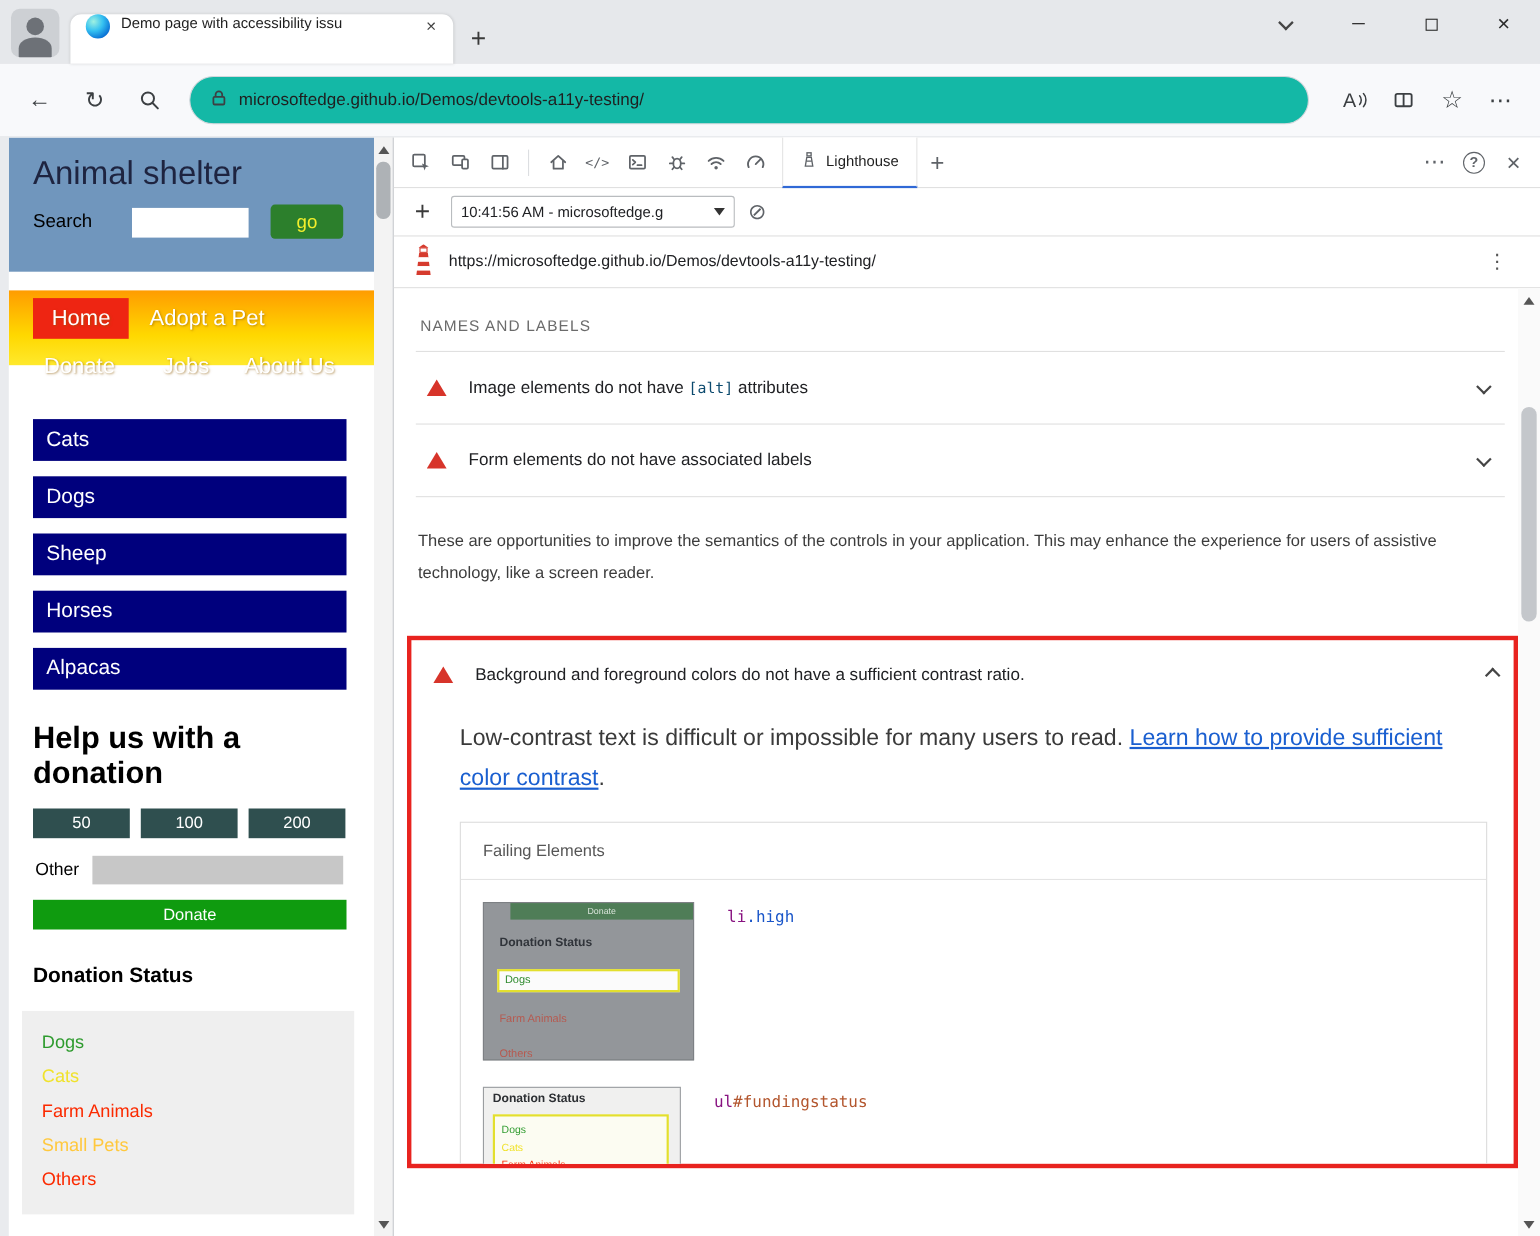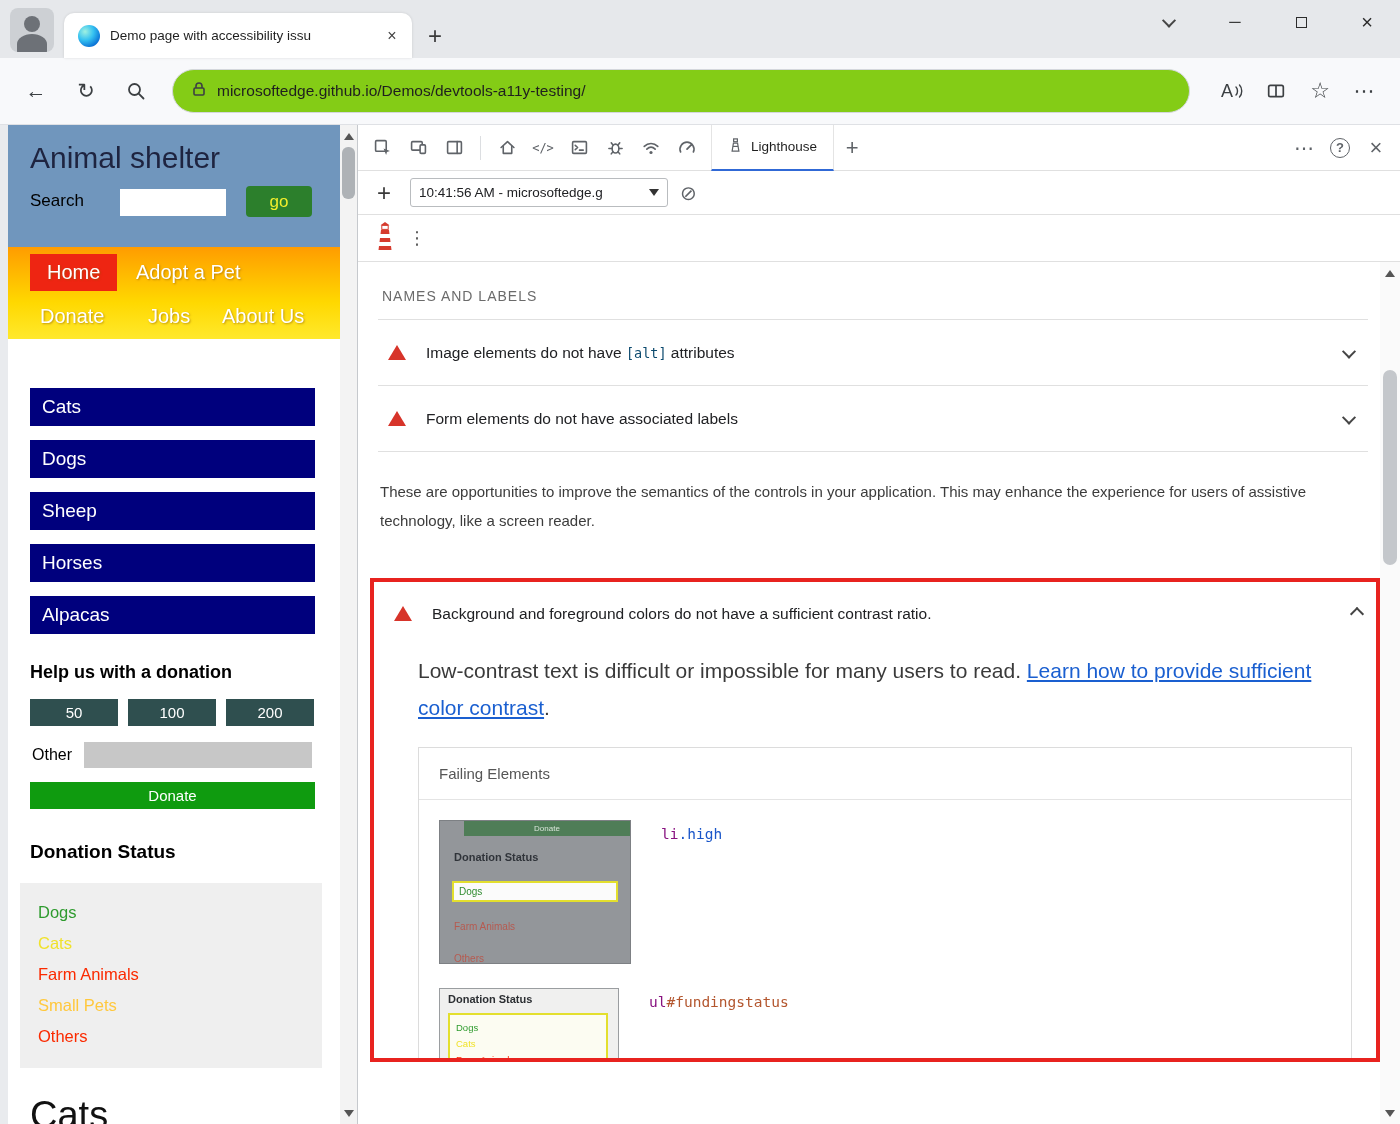--- a/index.html
+++ b/index.html
@@ -5,61 +5,61 @@
   *{box-sizing:border-box;margin:0;padding:0;}
   html,body{width:1400px;height:1124px;overflow:hidden;}
   body{font-family:"Liberation Sans",sans-serif;background:#e9ebee;color:#202124;}
   .window{width:1400px;height:1124px;display:flex;flex-direction:column;}
 
   
   .tabstrip{height:58px;background:#e6e8eb;position:relative;display:flex;align-items:flex-end;flex:0 0 auto;}
   .avatar{position:absolute;left:10px;top:8px;width:44px;height:44px;border-radius:8px;background:#cdd0d4;overflow:hidden;}
   .avatar .head{position:absolute;left:14px;top:8px;width:16px;height:16px;border-radius:50%;background:#6d7177;}
   .avatar .body{position:absolute;left:7px;top:26px;width:30px;height:20px;border-radius:50% 50% 0 0;background:#6d7177;}
-  .tab{margin-left:64px;width:348px;height:45px;background:#fff;border-radius:10px 10px 0 0;display:flex;align-items:center;gap:10px;padding:0 8px 0 14px;box-shadow:0 0 3px rgba(0,0,0,.12);}
+  .tab{margin-left:64px;width:348px;height:45px;background:#fff;border-radius:10px 10px 0 0;display:flex;align-items:flex-start;gap:10px;padding:0 8px 0 14px;box-shadow:0 0 3px rgba(0,0,0,.12);}
   .edge-icon{width:22px;height:22px;border-radius:50%;background:radial-gradient(circle at 32% 30%,#9ff1e1,#35c1f1 40%,#0b74d6 75%,#0a3f8f);flex:0 0 auto;}
   .tab-title{flex:1;font-size:13.5px;white-space:nowrap;overflow:hidden;color:#1f1f1f;}
   .tab-close{width:24px;height:24px;display:flex;align-items:center;justify-content:center;font-size:16px;color:#444;border-radius:4px;}
   .newtab{margin:0 0 12px 16px;font-size:24px;line-height:20px;color:#3a3a3a;}
   .wincontrols{position:absolute;right:0;top:0;height:44px;display:flex;}
   .winbtn{width:66px;height:44px;display:flex;align-items:center;justify-content:center;color:#2c2c2c;font-size:16px;}
   .maxbox{width:11px;height:11px;border:1.4px solid #2c2c2c;display:inline-block;}
   .chev{width:10px;height:10px;border-right:2px solid #454545;border-bottom:2px solid #454545;display:inline-block;}
   .chev.down{transform:rotate(45deg) translate(-1px,-1px);}
   .chev.up{transform:rotate(-135deg);}
 
   
   .navbar{height:67px;background:#f8f9fb;border-bottom:1px solid #dfe1e5;display:flex;align-items:center;padding:0 14px;gap:6px;flex:0 0 auto;}
   .navico{width:44px;height:40px;display:flex;align-items:center;justify-content:center;color:#3c4043;font-size:21px;border-radius:6px;}
-  .urlbar{flex:1;height:44px;margin:0 14px 0 8px;background:#84cc16;border:1px solid #d4d7dc;border-radius:22px;display:flex;align-items:center;padding:0 18px;gap:10px;}
+  .urlbar{flex:1;height:44px;margin:0 14px 0 8px;background:#14b8a6;border:1px solid #d4d7dc;border-radius:22px;display:flex;align-items:center;padding:0 18px;gap:10px;}
   .url-text{font-size:15.5px;}
   .url-domain{color:#1f1f1f;}
   .url-path{color:#1f1f1f;}
   .nav-right{display:flex;align-items:center;}
 
   
   .content{flex:1;display:flex;min-height:0;background:#e9ebee;}
 
   
   .page-col{width:357px;position:relative;background:#e9ebee;flex:0 0 auto;}
   .page{position:absolute;left:8px;top:0;bottom:0;right:17px;background:#fff;overflow:hidden;}
   .shelter-header{height:122px;background:#7096bd;position:relative;}
   .shelter-title{position:absolute;left:22px;top:16px;font-size:30px;color:#1e2440;}
   .search-label{position:absolute;left:22px;top:66px;font-size:17px;color:#000;}
   .search-input{position:absolute;left:112px;top:64px;width:106px;height:27px;border:none;background:#fff;}
   .go-btn{position:absolute;left:238px;top:61px;width:66px;height:31px;background:#2c7f2c;color:#f2ee2c;border:none;border-radius:4px;font-size:17px;}
-  .shelter-nav{height:92px;background:linear-gradient(180deg,#ff9c00,#ffd800 60%,#ffe92c);position:relative;color:#fff;font-size:20px;text-shadow:1px 1px 2px rgba(140,90,0,.55);}
+  .shelter-nav{height:68px;background:linear-gradient(180deg,#ff9c00,#ffd800 60%,#ffe92c);position:relative;color:#fff;font-size:20px;text-shadow:1px 1px 2px rgba(140,90,0,.55);margin-top:17px;}
   .nav-home{position:absolute;left:22px;top:7px;background:#ee2512;padding:7px 17px;}
   .nav-adopt{position:absolute;left:128px;top:14px;}
   .nav-donate{position:absolute;left:32px;top:58px;}
   .nav-jobs{position:absolute;left:140px;top:58px;}
   .nav-about{position:absolute;left:214px;top:58px;}
   .cat-buttons{margin:49px 0 0 22px;}
   .cat-btn{width:285px;height:38px;background:#00007d;color:#fff;font-size:19px;display:flex;align-items:center;padding-left:12px;margin-bottom:14px;}
-  .don-heading{margin:28px 0 0 22px;font-size:18px;font-weight:bold;color:#000;}
+  .don-heading{margin:28px 0 0 22px;font-size:28px;font-weight:bold;color:#000;}
   .amounts{margin:16px 0 16px 22px;display:flex;gap:10px;}
   .amt-btn{width:88px;height:27px;background:#2f4f4f;color:#fff;border:none;font-size:15px;}
   .other-row{margin:15px 0 0 24px;display:flex;align-items:center;gap:12px;font-size:16px;color:#000;}
   .other-input{width:228px;height:26px;background:#c7c7c7;border:none;}
   .donate-btn{display:block;margin:14px 0 0 22px;width:285px;height:27px;background:#0f9b0f;color:#fff;border:none;font-size:15px;}
   .status-heading{margin:32px 0 0 22px;font-size:19px;font-weight:bold;color:#000;}
   .status-box{margin:20px 0 0 12px;width:302px;background:#efefef;padding:14px 0 16px 18px;font-size:16.5px;line-height:31px;}
   .st-green{color:#2e9b2e;} .st-yellow{color:#f0e22b;} .st-red{color:#fb2a00;} .st-gold{color:#ffc83d;}
   .big-heading{margin:26px 0 0 22px;font-size:38px;color:#111;}
 
@@ -348,20 +348,21 @@
             <rect x="7.8" y="3.4" width="6.4" height="4" fill="#fff" stroke="#d63b2e" stroke-width="1"></rect>
             <g clip-path="url(#lhc)">
               <rect x="3" y="8" width="16" height="4" fill="#d63b2e"></rect>
               <rect x="3" y="12" width="16" height="4" fill="#fff"></rect>
               <rect x="3" y="16" width="16" height="4" fill="#d63b2e"></rect>
               <rect x="3" y="20" width="16" height="4" fill="#fff"></rect>
               <rect x="3" y="24" width="16" height="4" fill="#d63b2e"></rect>
             </g>
           </svg>
         </span>
+        <span class="report-url">https://microsoftedge.github.io/Demos/devtools-a11y-testing/</span>
         <span class="dots-v">⋮</span>
       </div>
 
       <div class="dt-report">
 
         <div class="sec-heading">NAMES AND LABELS</div>
 
         <div class="audit-group">
           <div class="audit">
             <span class="warn-tri"></span>

